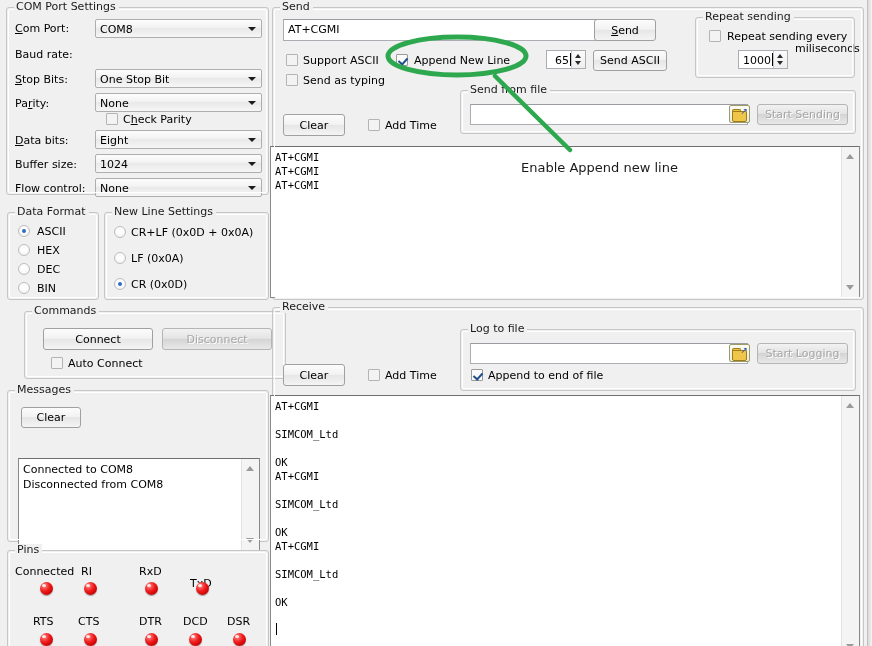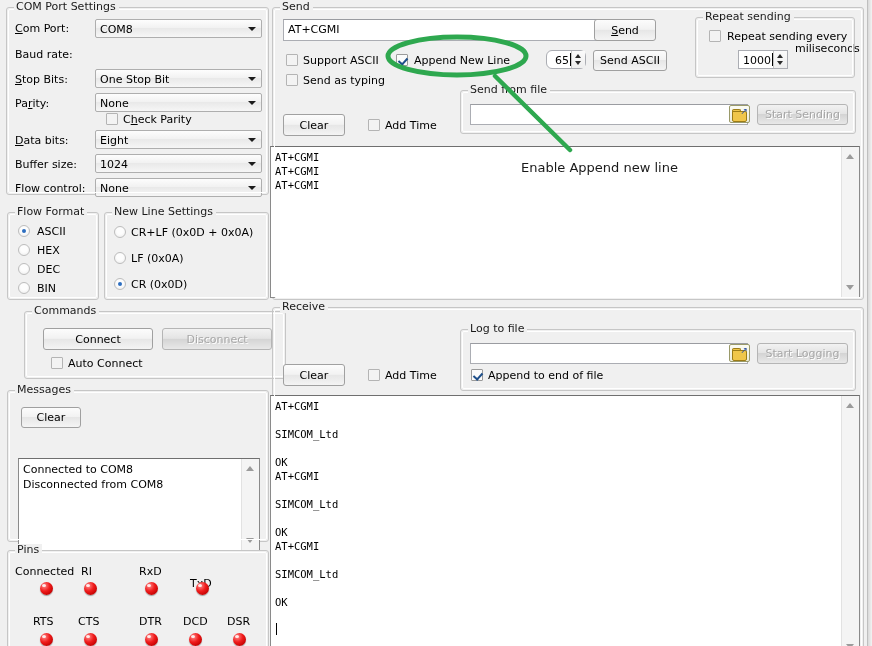--- a/index.html
+++ b/index.html
@@ -370,21 +370,21 @@
     </div>
 
     <div class="lbl" style="left:8px; top:174px;">Flow control:</div>
     <div class="combo" style="left:88px; top:170px; width:167px;">
       <span>None</span>
       <span class="arrow"></span>
     </div>
   </div>
 
   <div class="gb" style="left:7px; top:212px; width:92px; height:88px;">
-    <span class="gb-title">Flow Format</span>
+    <span class="gb-title">Data Format</span>
 
     <div class="radio sel" style="left:10px; top:12px;"></div>
     <div class="lbl" style="left:29px; top:12px;">ASCII</div>
 
     <div class="radio" style="left:10px; top:31px;"></div>
     <div class="lbl" style="left:29px; top:31px;">HEX</div>
 
     <div class="radio" style="left:10px; top:50px;"></div>
     <div class="lbl" style="left:29px; top:50px;">DEC</div>
 
@@ -473,21 +473,21 @@
 
     <div class="chk" style="left:13px; top:46px;"></div>
     <div class="lbl" style="left:30px; top:46px;">Support ASCII</div>
 
     <div class="chk checked" style="left:123px; top:46px;"></div>
     <div class="lbl" style="left:141px; top:46px;">Append New Line</div>
 
     <div class="chk" style="left:13px; top:66px;"></div>
     <div class="lbl" style="left:30px; top:66px;">Send as typing</div>
 
-    <div class="spin" style="left:273px; top:42px; width:40px;border-radius:6px;">
+    <div class="spin" style="left:273px; top:42px; width:40px;">
       <span class="val">65</span>
       <span class="caret"></span>
       <span class="btns">
         <span class="up"></span>
         <span class="dn"></span>
       </span>
     </div>
 
     <div class="btn" style="left:320px; top:42px; width:74px; height:21px;">
       <span>Send ASCII</span>

